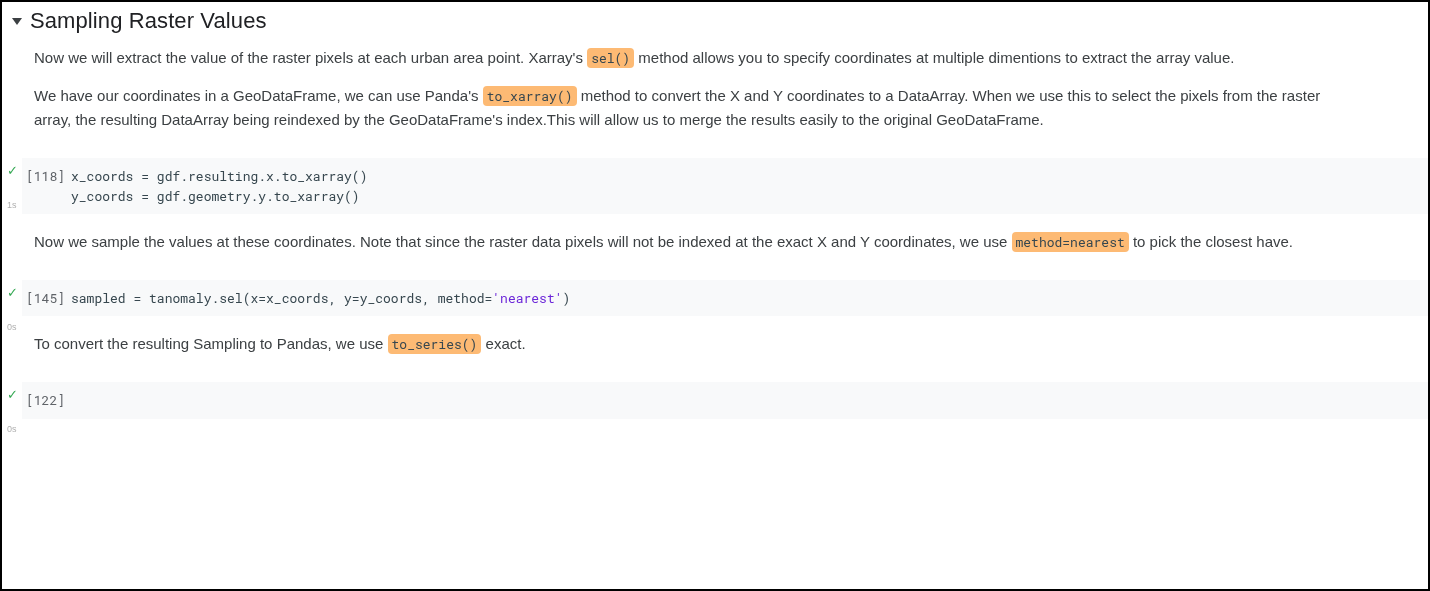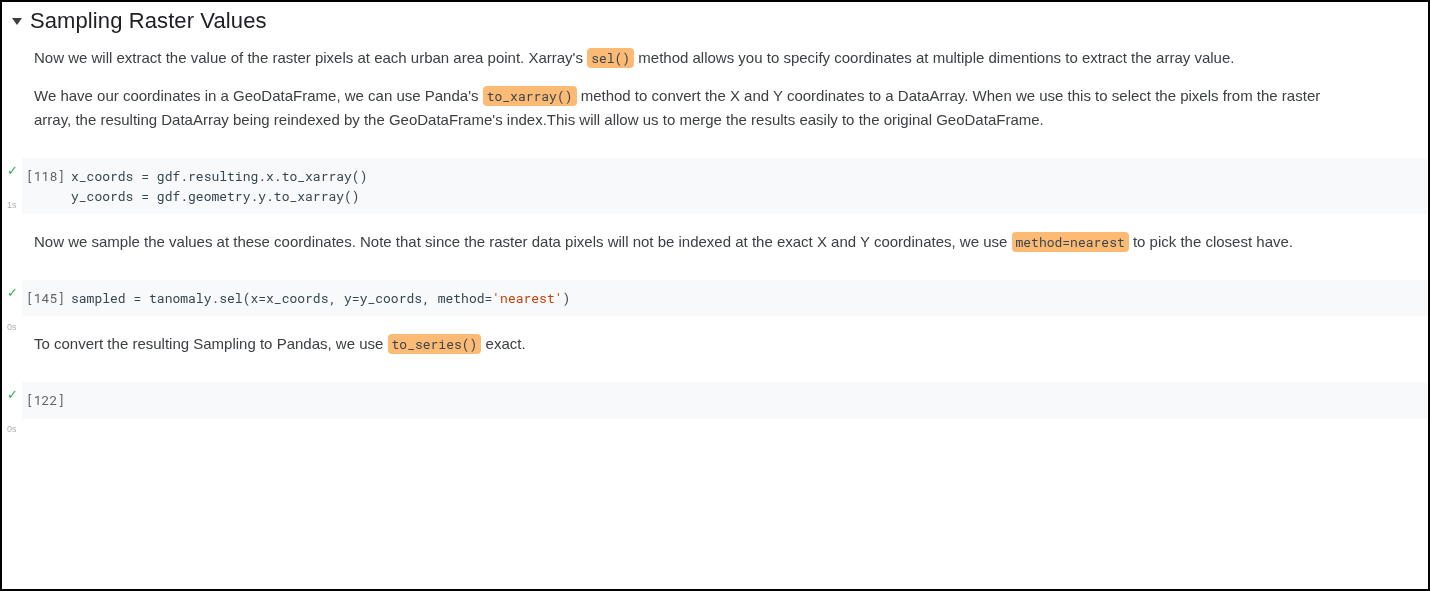--- a/index.html
+++ b/index.html
@@ -75,21 +75,21 @@
     line-height: 1.55;
     color: #37474f;
     display: flex;
   }
   .cellnum {
     color: #5f6368;
     padding-right: 6px;
     white-space: nowrap;
   }
   .code-body { white-space: pre; }
-  .str { color: #c2410c; }
+  .str { color: #6d28d9; }
 </style>
 </head>
 <body>
 
 <div class="container">
 
   <div class="section-h">
     <div class="tri"></div>
     <div class="h2">Sampling Raster Values</div>
   </div>

